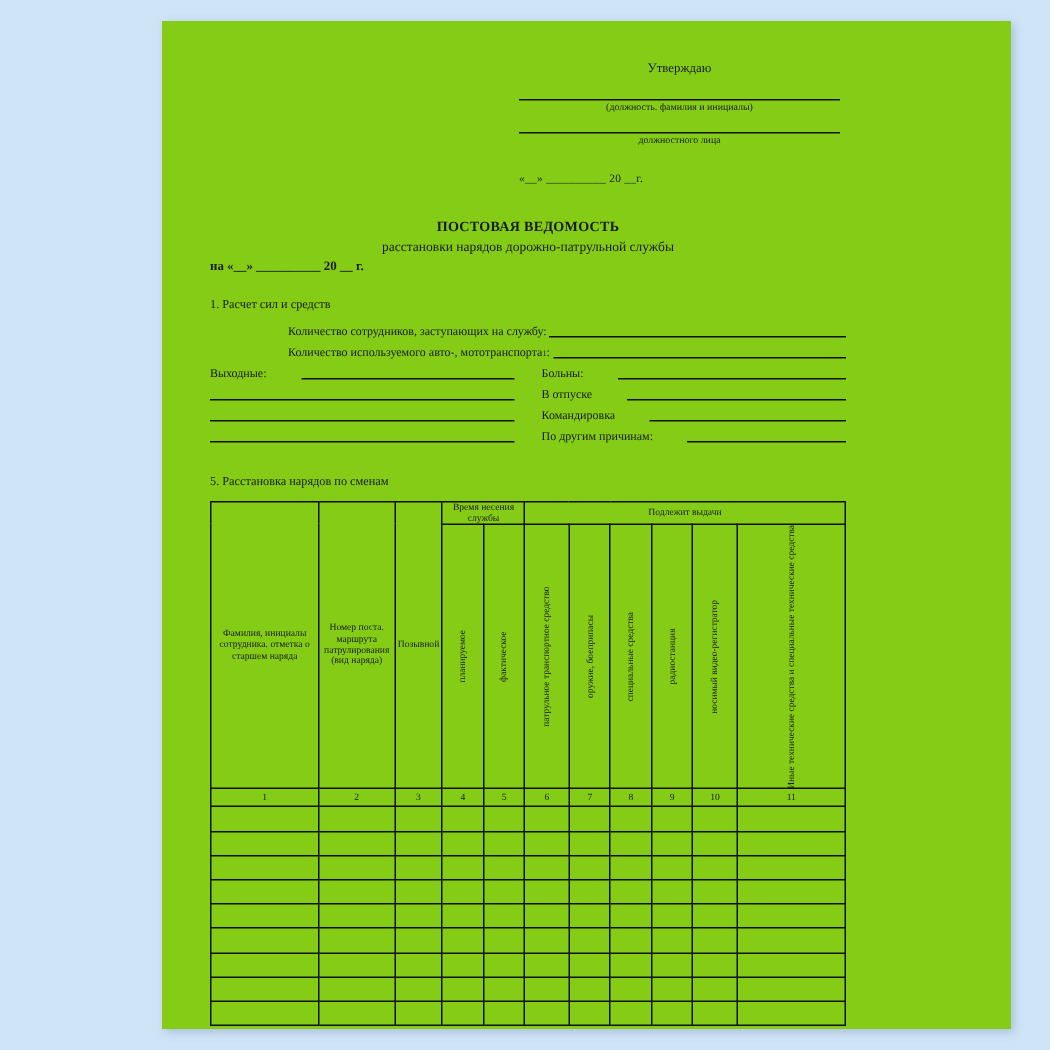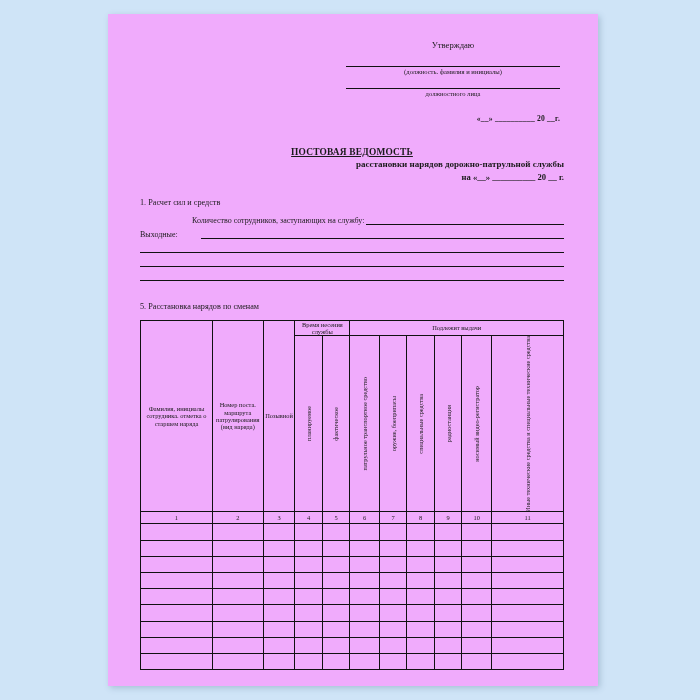--- a/index.html
+++ b/index.html
@@ -15,23 +15,23 @@
   }
   #stage {
     position: relative;
     width: 700px;
     height: 700px;
   }
   .page-sheet {
     position: absolute;
     left: 108px;
     top: 14px;
-    width: 490px;
+    width: 566px;
     height: 672px;
-    background: #f0abfc;
+    background: #84cc16;
     box-shadow: 2px 2px 6px rgba(70, 100, 130, 0.28);
   }
   .page-inner {
     position: absolute;
     left: 32px;
     top: 26px;
     width: 424px;
     height: 620px;
     font-size: 8.2px;
     color: #1a1a1a;
@@ -55,42 +55,40 @@
   .approval .caption {
     font-size: 6.6px;
     margin-top: 1px;
     margin-bottom: 4px;
     text-align: center;
     line-height: 1.1;
   }
   .approval .dateline {
     font-size: 7.6px;
     margin-top: 16px;
-    text-align: right;
+    text-align: left;
     letter-spacing: 0.2px;
-    font-weight: bold;
   }
 
   
   .doc-title {
     margin-top: 24px;
     text-align: center;
     font-weight: bold;
     font-size: 9.4px;
     letter-spacing: 0.2px;
-    text-decoration: underline;
   }
   .doc-subtitle {
-    text-align: right;
-    font-weight: bold;
+    text-align: center;
+    font-weight: normal;
     font-size: 9px;
     margin-top: 2px;
   }
   .doc-dateline {
-    text-align: right;
+    text-align: left;
     font-weight: bold;
     font-size: 8.6px;
     margin-top: 3px;
   }
 
   
   .section-heading {
     font-size: 8.2px;
     margin-top: 16px;
     margin-bottom: 9px;
@@ -211,32 +209,56 @@
         <div class="dateline">«__» __________ 20 __г.</div>
       </div>
 
       <div class="doc-title">ПОСТОВАЯ ВЕДОМОСТЬ</div>
       <div class="doc-subtitle">расстановки нарядов дорожно-патрульной службы</div>
       <div class="doc-dateline">на «__» __________ 20 __ г.</div>
 
       <div class="section-heading">1. Расчет сил и средств</div>
       <div class="sec1-row">
         <span class="lbl">Количество сотрудников, заступающих на службу:</span>
+        <span class="fill"></span>
+      </div>
+      <div class="sec1-row">
+        <span class="lbl">Количество используемого авто-, мототранспорта</span>
+          <sup>1</sup>
+          <span class="lbl">:</span>
         <span class="fill"></span>
       </div>
 
       <div class="sec2">
         <div class="col">
           <div class="lead-row">
             <span class="lbl">Выходные:</span>
             <span class="fill"></span>
           </div>
           <div class="blank-row"></div>
           <div class="blank-row"></div>
           <div class="blank-row"></div>
+        </div>
+        <div class="col">
+          <div class="lead-row">
+            <span class="lbl">Больны:</span>
+            <span class="fill"></span>
+          </div>
+          <div class="lead-row">
+            <span class="lbl">В отпуске</span>
+            <span class="fill"></span>
+          </div>
+          <div class="lead-row">
+            <span class="lbl">Командировка</span>
+            <span class="fill"></span>
+          </div>
+          <div class="lead-row">
+            <span class="lbl">По другим причинам:</span>
+            <span class="fill"></span>
+          </div>
         </div>
       </div>
 
       <div class="section-heading">5. Расстановка нарядов по сменам</div>
 
       <table class="roster">
         <colgroup>
           <col style="width:17%">
           <col style="width:12%">
           <col style="width:7.5%">

